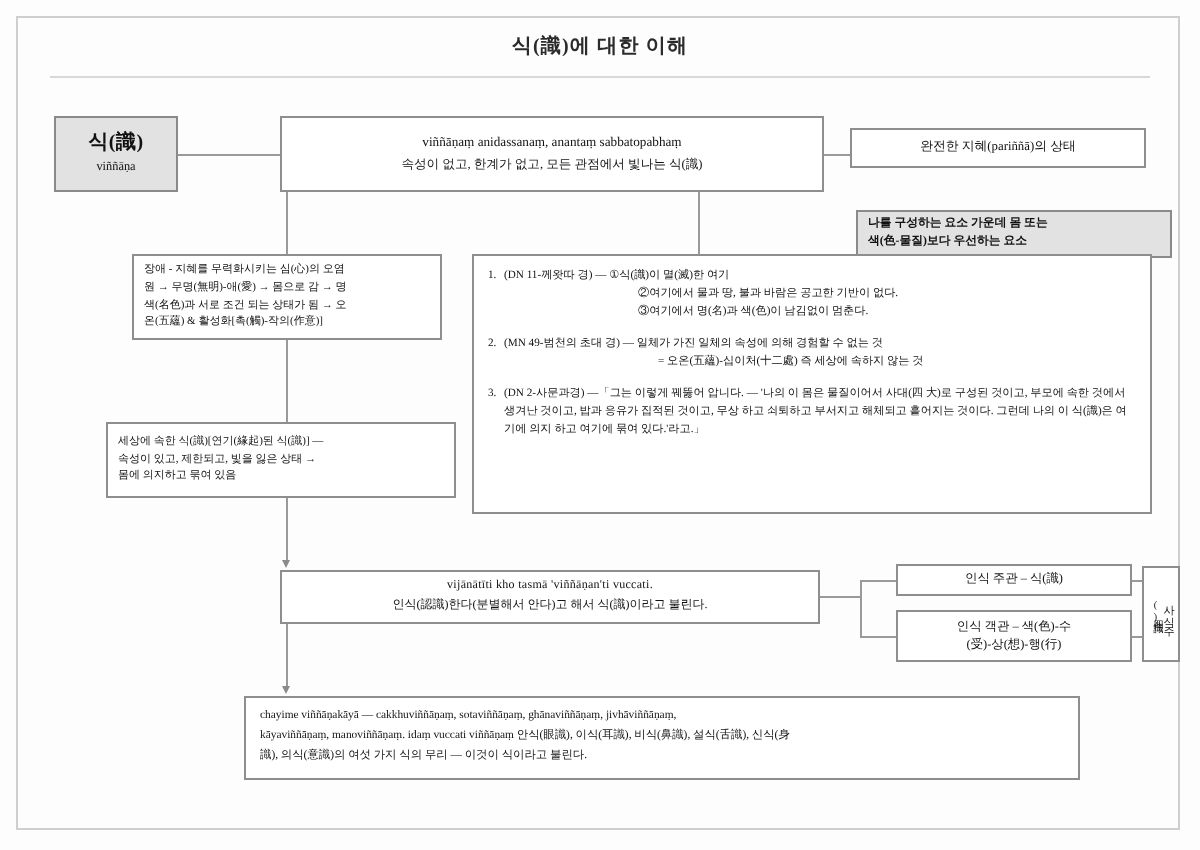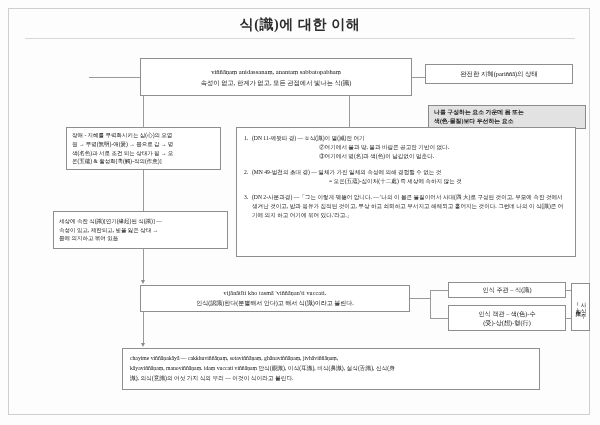--- a/index.html
+++ b/index.html
@@ -27,21 +27,21 @@
     border: 1px solid #cfcfcf;
     box-sizing: border-box;
     background: #fdfdfd;
   }
   .title {
     position: absolute;
     left: 0;
     top: 16px;
     width: 600px;
     text-align: center;
-    font-size: 14px;
+    font-size: 10px;
     font-weight: bold;
     letter-spacing: 0.6px;
     color: #2b2b2b;
   }
   .title-rule {
     position: absolute;
     left: 25px;
     top: 38px;
     width: 550px;
     height: 1px;
@@ -201,20 +201,24 @@
   <div class="arrow-down" style="left:141px; top:343px;"></div>
 
   <div class="ln h" style="left:410px; top:298px; width:20px;"></div>
   <div class="ln v" style="left:430px; top:290px; height:28px;"></div>
   <div class="ln h" style="left:430px; top:290px; width:18px;"></div>
   <div class="ln h" style="left:430px; top:318px; width:18px;"></div>
 
   <div class="ln h" style="left:566px; top:290px; width:5px;"></div>
   <div class="ln h" style="left:566px; top:318px; width:5px;"></div>
 
+  <div class="box shaded center" id="box-sik">
+    <div class="han">식(識)</div>
+    <div class="pali">viññāṇa</div>
+  </div>
 
   <div class="box center" id="box-anidassanam">
     <div>viññāṇaṃ anidassanaṃ, anantaṃ sabbatopabhaṃ</div>
     <div class="ln2">속성이 없고, 한계가 없고, 모든 관점에서 빛나는 식(識)</div>
   </div>
 
   <div class="box center" id="box-parinna">
     <span>완전한 지혜(pariññā)의 상태</span>
   </div>
 

